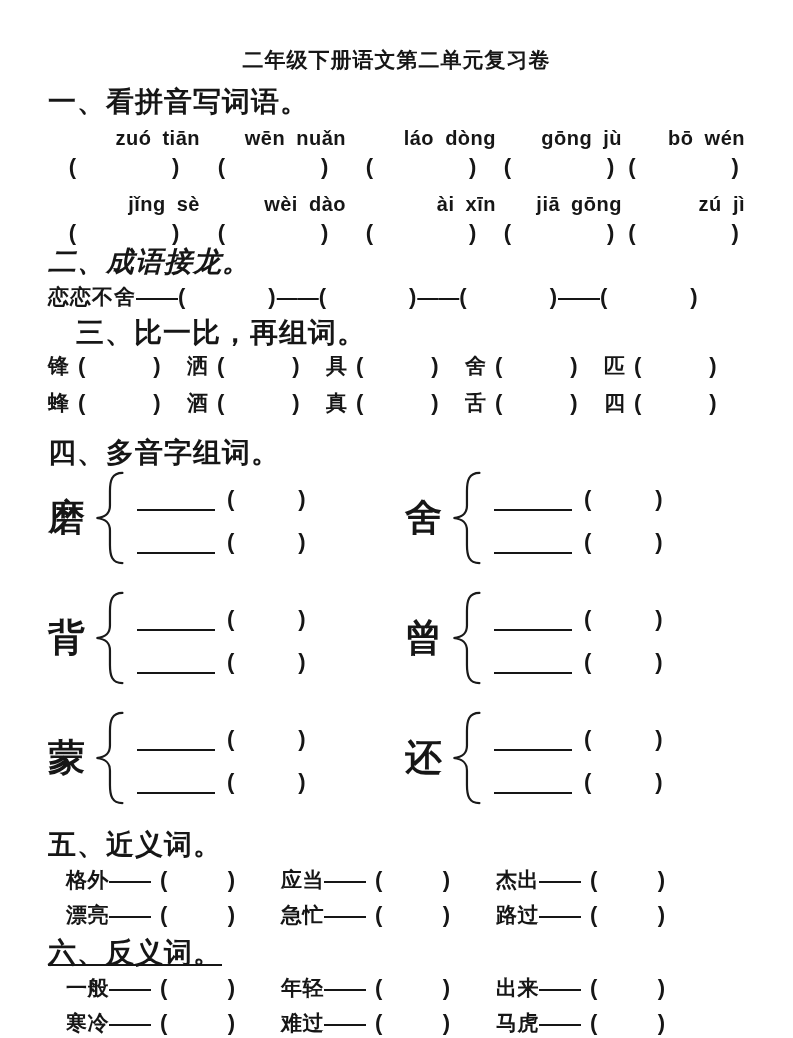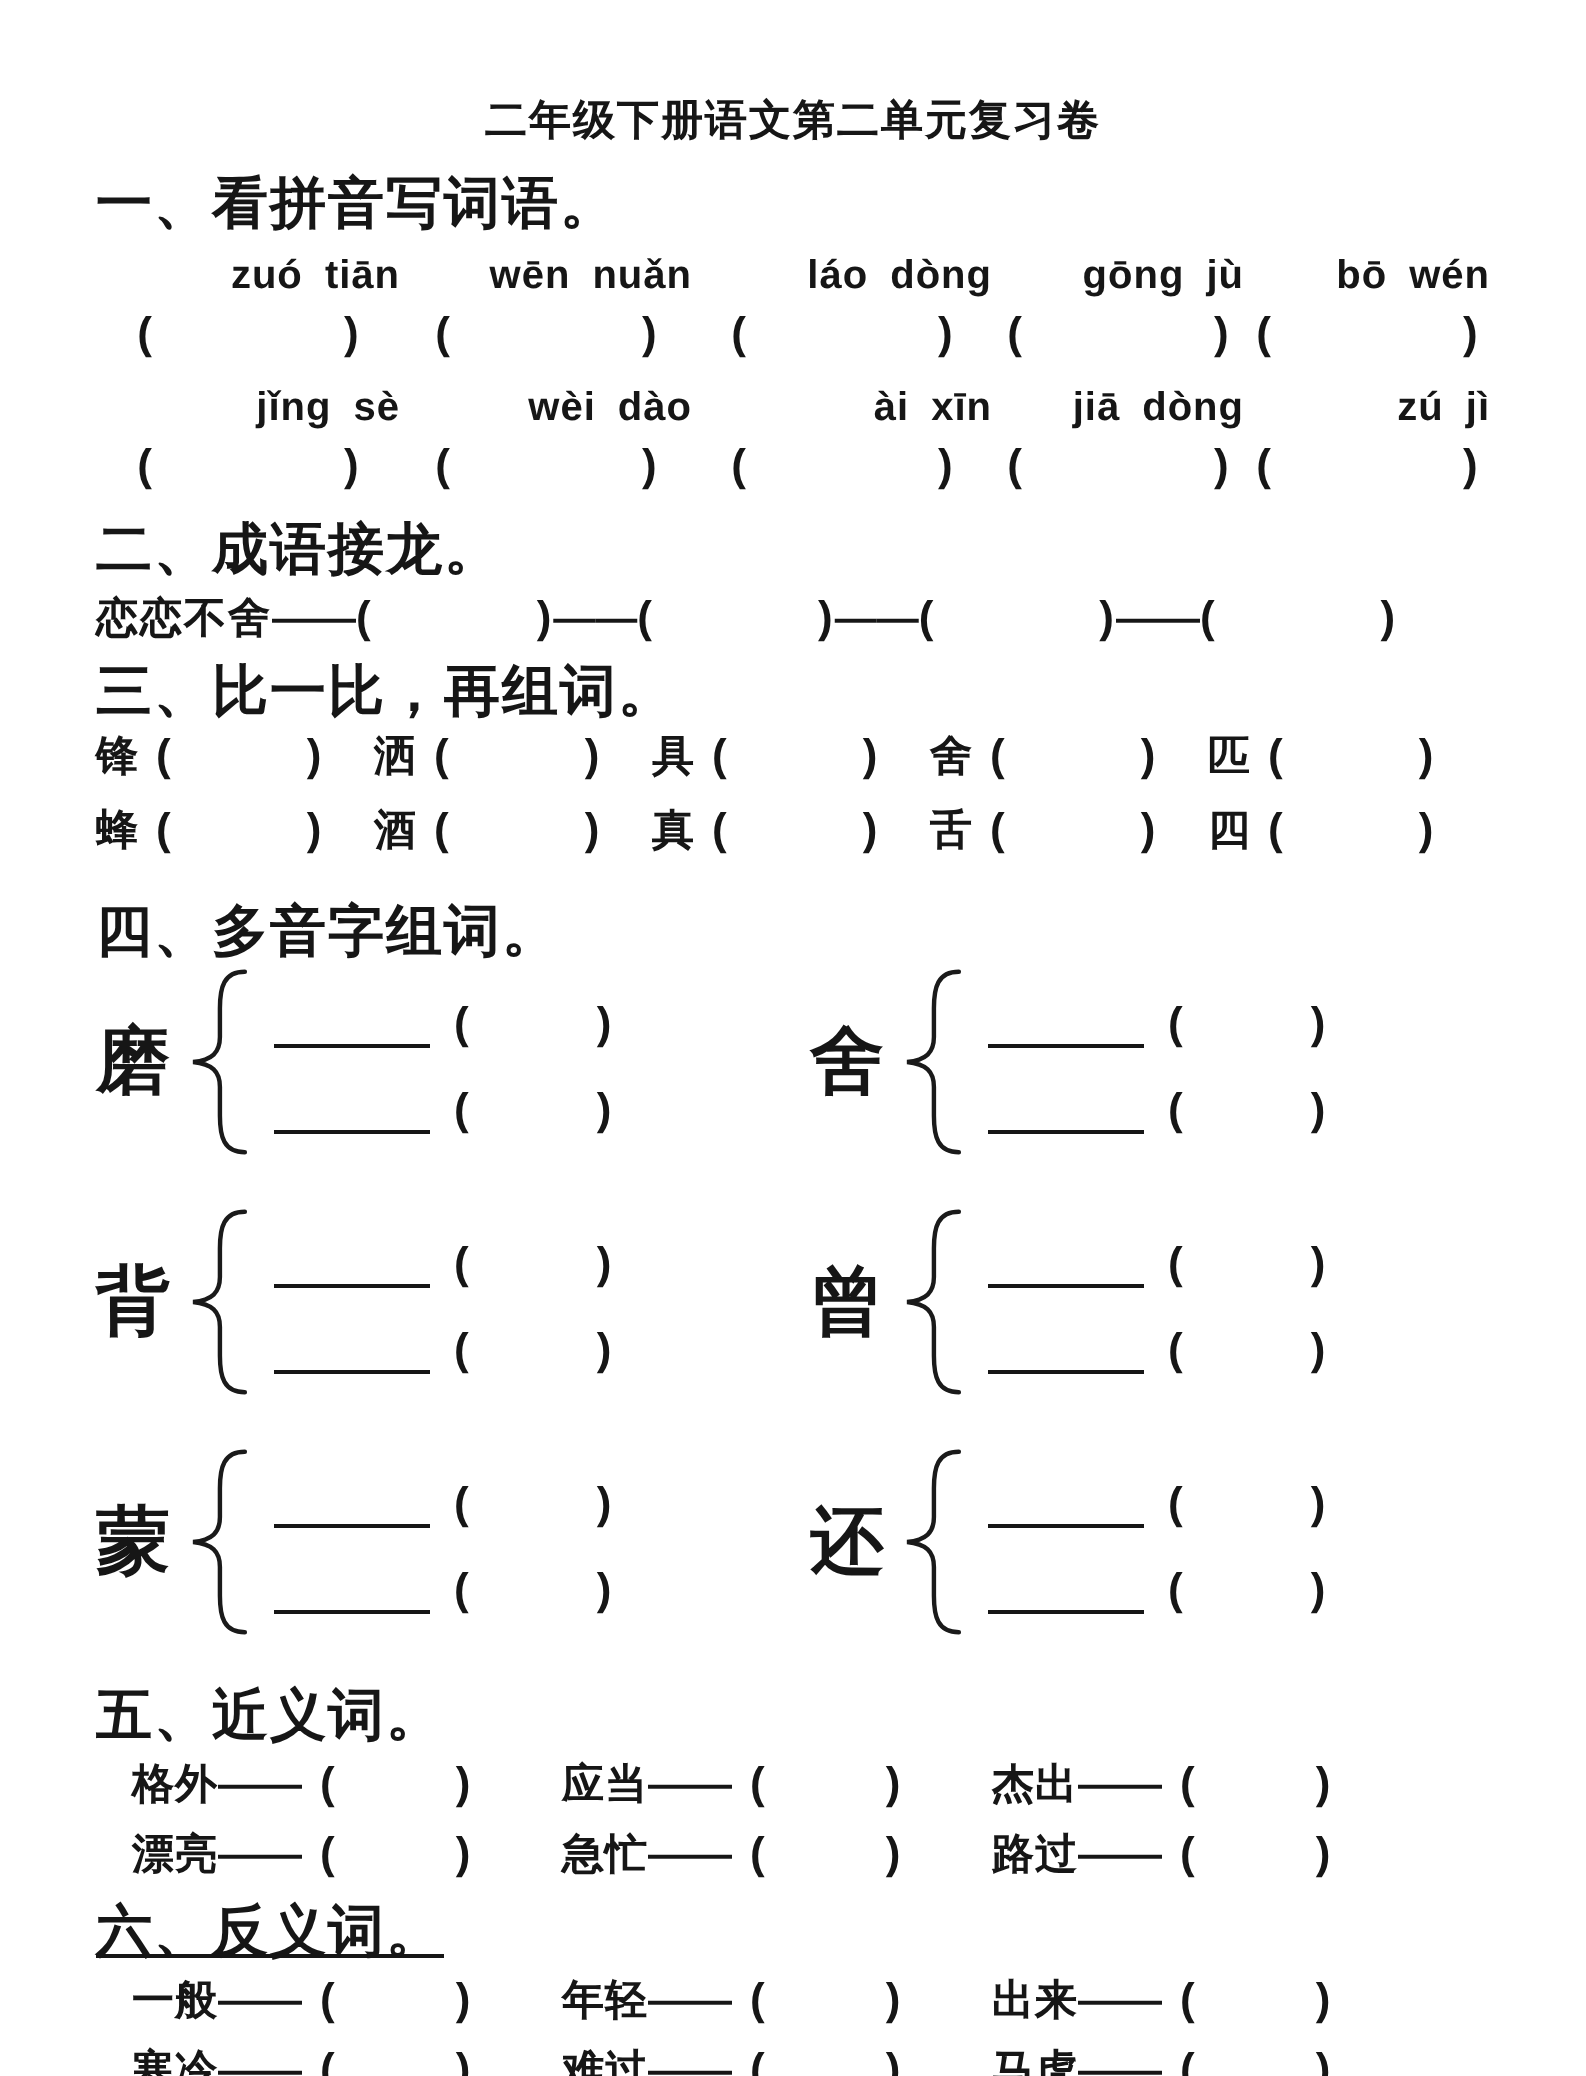--- a/index.html
+++ b/index.html
@@ -49,31 +49,31 @@
   }
   .paren-cell { display:flex; justify-content:center; align-items:baseline; }
   .paren { font-size: 22px; line-height: 28px; font-weight: 700; }
   .gap { display:inline-block; height:1px; }
   .g-s1 { width: 96px; }
   .g-s2 { width: 82px; }
   .g-s3 { width: 68px; }
   .g-s4 { width: 64px; }
   .g-s56 { width: 60px; }
   
-  .sec2-heading { margin-top: 15px; }
+  .sec2-heading { margin-top: 2px; font-style: italic; }
   .idiom-line {
     margin-top: 7px;
     font-size: 21px;
     line-height: 30px;
     letter-spacing: 1px;
     white-space: nowrap;
   }
   .dash { letter-spacing: 0; }
   
-  .sec3-heading { margin-top: 8px; }
+  .sec3-heading { margin-top: 8px; margin-left: 28px; }
   .compare-row {
     display: grid;
     grid-template-columns: repeat(5, 139px);
     margin-top: 5px;
     line-height: 30px;
   }
   .compare-cell { white-space: nowrap; }
   .compare-char { font-size: 21px; letter-spacing:0; margin-right: 9px; }
   
   .sec4-heading { margin-top: 20px; }
@@ -132,21 +132,21 @@
             <span class="paren-blank"><span class="paren">(</span><span class="gap g-s1"></span><span class="paren">)</span></span>
           </span>
           <span class="paren-cell">
             <span class="paren-blank"><span class="paren">(</span><span class="gap g-s1"></span><span class="paren">)</span></span>
           </span>
         </div>
         <div class="pinyin-grid">
           <span class="pinyin-cell">jǐng sè</span>
           <span class="pinyin-cell">wèi dào</span>
           <span class="pinyin-cell">ài xīn</span>
-          <span class="pinyin-cell">jiā dòng</span>
+          <span class="pinyin-cell">jiā gōng</span>
           <span class="pinyin-cell">zú jì</span>
         </div>
         <div class="paren-grid">
           <span class="paren-cell">
             <span class="paren-blank"><span class="paren">(</span><span class="gap g-s1"></span><span class="paren">)</span></span>
           </span>
           <span class="paren-cell">
             <span class="paren-blank"><span class="paren">(</span><span class="gap g-s1"></span><span class="paren">)</span></span>
           </span>
           <span class="paren-cell">

